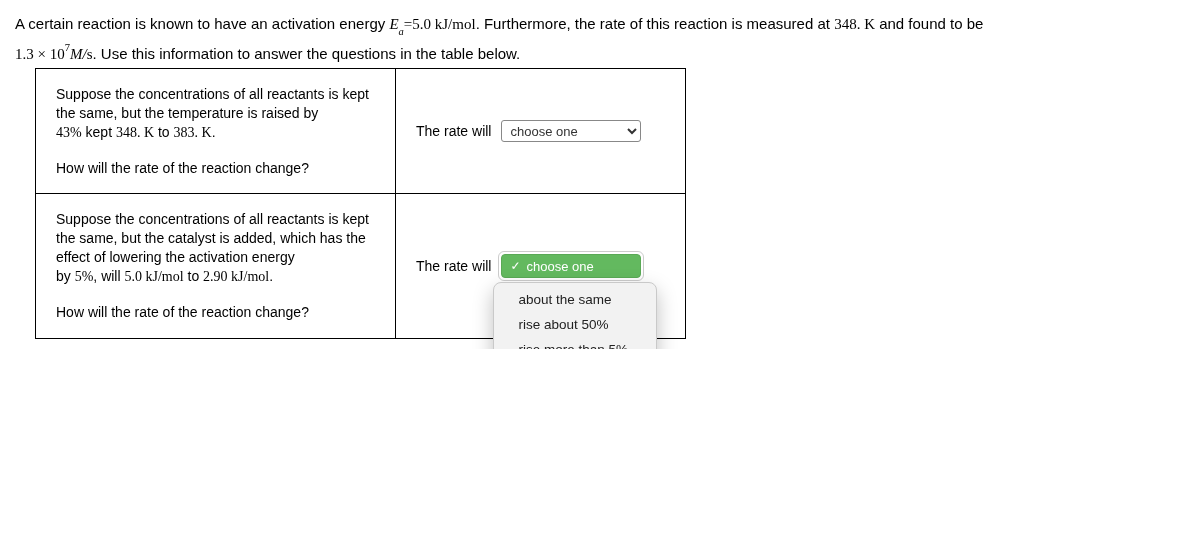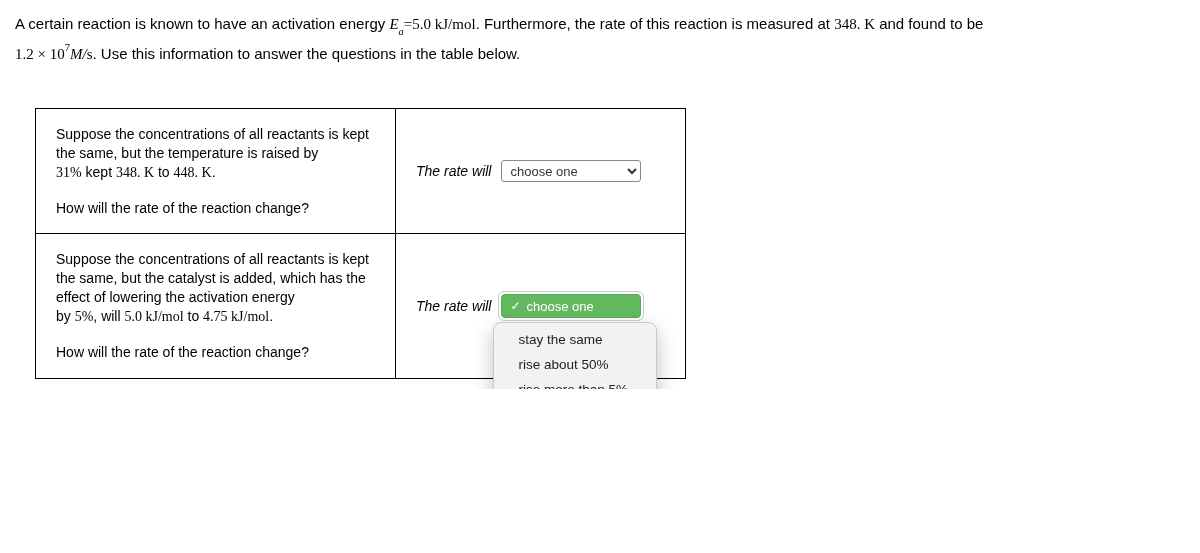--- a/index.html
+++ b/index.html
@@ -10,21 +10,20 @@
     body {
       font-family: Arial, Helvetica, sans-serif;
       background: #fff;
       padding: 10px 15px;
       width: 1200px;
       color: #000;
       font-size: 15px;
     }
     .intro {
       line-height: 1.8;
-      margin-bottom: 40px;
     }
     .math {
       font-family: "Times New Roman", serif;
       font-style: italic;
     }
     .math-num {
       font-family: "Times New Roman", serif;
       font-style: normal;
     }
     .sub {
@@ -63,21 +62,20 @@
       display: block;
     }
     .answer-row {
       display: flex;
       align-items: center;
       gap: 10px;
       font-size: 14px;
     }
     .answer-row .ratelabel {
       white-space: nowrap;
-      font-style: italic;
     }
     select.rate-select {
       font-size: 13px;
       padding: 2px 4px;
       border: 1px solid #888;
       border-radius: 3px;
       background: #fff;
       width: 140px;
       height: 22px;
       color: #333;
@@ -151,59 +149,59 @@
       border: 1.5px solid #888;
       border-radius: 2px;
     }
   </style>
 </head>
 <body>
 
 <div class="intro">
   <span>A certain reaction is known to have an activation energy </span><span class="math">E</span><span class="math sub">a</span><span class="math-num">=</span><span class="math-num">5.0</span><span class="math-num"> kJ/mol</span><span>. Furthermore, the rate of this reaction is measured at </span><span class="math-num">348. K</span><span> and found to be</span>
   <br>
-  <span class="math-num">1.2 × 10</span><span class="math-num sup">7</span><span class="math">M/</span><span class="math-num">s</span><span>. Use this information to answer the questions in the table below.</span>
+  <span class="math-num">1.3 × 10</span><span class="math-num sup">7</span><span class="math">M/</span><span class="math-num">s</span><span>. Use this information to answer the questions in the table below.</span>
 </div>
 
 <table class="qtable">
   <tbody>
       <tr>
     <td class="qcell">
       <span>Suppose the concentrations of all reactants is kept the same, but the temperature is raised by</span><br>
-      <span class="math-num">31%</span><span> kept </span><span class="math-num">348. K</span><span> to </span><span class="math-num">448. K</span><span>.</span>
+      <span class="math-num">43%</span><span> kept </span><span class="math-num">348. K</span><span> to </span><span class="math-num">383. K</span><span>.</span>
       <span class="qspacer"></span>
       <span>How will the rate of the reaction change?</span>
     </td>
     <td class="acell">
       <div class="answer-row">
         <span class="ratelabel">The rate will</span>
         <select class="rate-select">
           <option>choose one</option>
         </select>
       </div>
     </td>
   </tr>
   <tr>
     <td class="qcell">
       <span>Suppose the concentrations of all reactants is kept the same, but the catalyst is added, which has the effect of lowering the activation energy</span><br>
-      <span>by </span><span class="math-num">5%</span><span>, will </span><span class="math-num">5.0</span><span class="math-num"> kJ/mol</span><span> to </span><span class="math-num">4.75</span><span class="math-num"> kJ/mol</span><span>.</span>
+      <span>by </span><span class="math-num">5%</span><span>, will </span><span class="math-num">5.0</span><span class="math-num"> kJ/mol</span><span> to </span><span class="math-num">2.90</span><span class="math-num"> kJ/mol</span><span>.</span>
       <span class="qspacer"></span>
       <span>How will the rate of the reaction change?</span>
     </td>
     <td class="acell">
       <div class="answer-row">
         <span class="ratelabel">The rate will</span>
         <div class="select-wrap">
           <div class="fake-select">
             <span class="check">✓</span>
             <span>choose one</span>
           </div>
           <div class="outline-ring"></div>
           <div class="dropdown-pop">
-            <div class="opt">stay the same</div>
+            <div class="opt">about the same</div>
             <div class="opt">rise about 50%</div>
             <div class="opt">rise more than 5%</div>
             <div class="opt">rise less than 5%</div>
             <div class="opt">fall about 5%</div>
             <div class="opt">fall more than 5%</div>
             <div class="opt">fall less than 5%</div>
             <div class="scroll-cursor">
               <div class="inner-square"></div>
             </div>
           </div>

